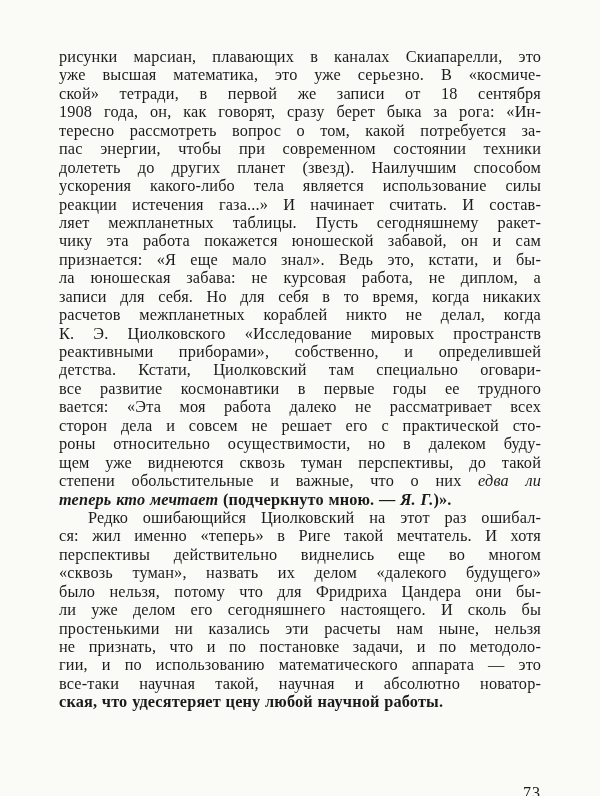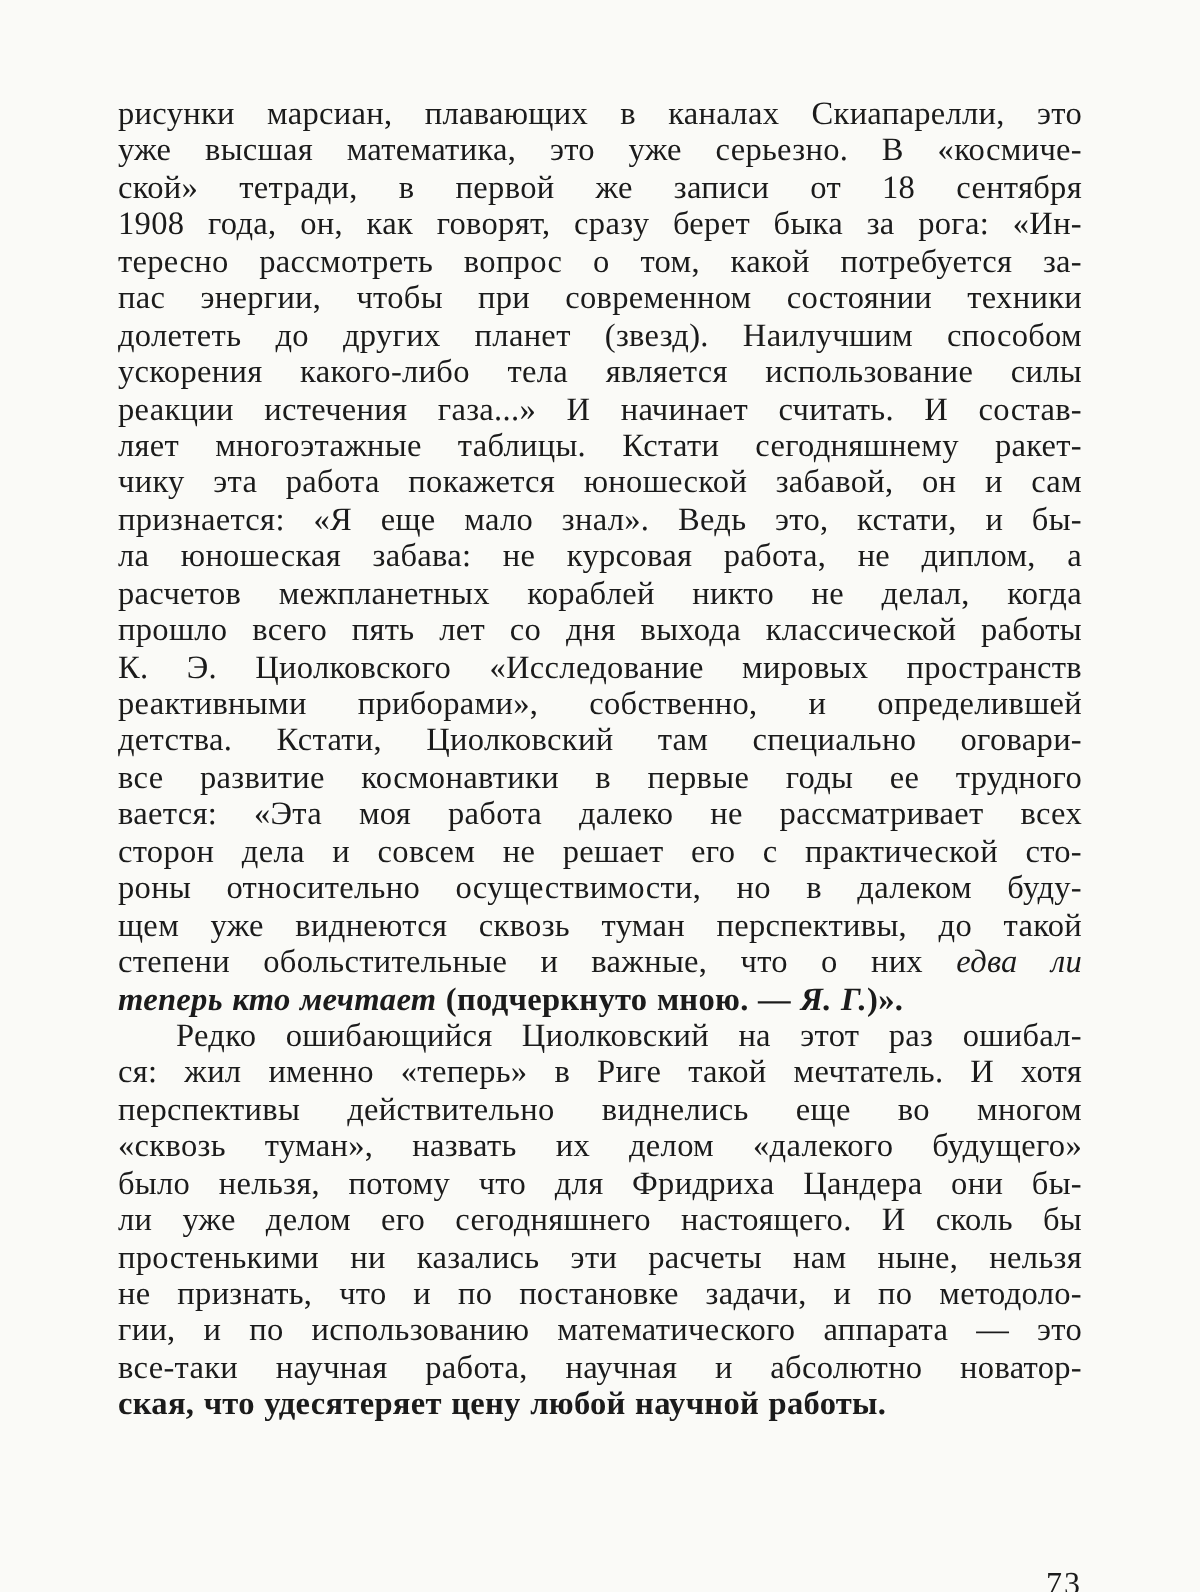--- a/index.html
+++ b/index.html
@@ -63,26 +63,26 @@
       <div class="paragraph">
         <div class="line"><span>рисунки марсиан, плавающих в каналах Скиапарелли, это</span></div>
         <div class="line"><span>уже высшая математика, это уже серьезно. В «космиче-</span></div>
         <div class="line"><span>ской» тетради, в первой же записи от 18 сентября</span></div>
         <div class="line"><span>1908 года, он, как говорят, сразу берет быка за рога: «Ин-</span></div>
         <div class="line"><span>тересно рассмотреть вопрос о том, какой потребуется за-</span></div>
         <div class="line"><span>пас энергии, чтобы при современном состоянии техники</span></div>
         <div class="line"><span>долететь до других планет (звезд). Наилучшим способом</span></div>
         <div class="line"><span>ускорения какого-либо тела является использование силы</span></div>
         <div class="line"><span>реакции истечения газа...» И начинает считать. И состав-</span></div>
-        <div class="line"><span>ляет многоэтажные таблицы. Кстати сегодняшнему ракет-</span></div>
+        <div class="line"><span>ляет межпланетных таблицы. Пусть сегодняшнему ракет-</span></div>
         <div class="line"><span>чику эта работа покажется юношеской забавой, он и сам</span></div>
         <div class="line"><span>признается: «Я еще мало знал». Ведь это, кстати, и бы-</span></div>
         <div class="line"><span>ла юношеская забава: не курсовая работа, не диплом, а</span></div>
+        <div class="line"><span>записи для себя. Но для себя в то время, когда никаких</span></div>
         <div class="line"><span>расчетов межпланетных кораблей никто не делал, когда</span></div>
-        <div class="line"><span>прошло всего пять лет со дня выхода классической работы</span></div>
         <div class="line"><span>К. Э. Циолковского «Исследование мировых пространств</span></div>
         <div class="line"><span>реактивными приборами», собственно, и определившей</span></div>
         <div class="line"><span>детства. Кстати, Циолковский там специально оговари-</span></div>
         <div class="line"><span>все развитие космонавтики в первые годы ее трудного</span></div>
         <div class="line"><span>вается: «Эта моя работа далеко не рассматривает всех</span></div>
         <div class="line"><span>сторон дела и совсем не решает его с практической сто-</span></div>
         <div class="line"><span>роны относительно осуществимости, но в далеком буду-</span></div>
         <div class="line"><span>щем уже виднеются сквозь туман перспективы, до такой</span></div>
         <div class="line"><span>степени обольстительные и важные, что о них </span><span class="italic">едва ли</span></div>
         <div class="line last"><span class="italic">теперь кто мечтает</span><span> (подчеркнуто мною. — </span><span class="italic">Я. Г.</span><span>)».</span></div>
@@ -90,18 +90,18 @@
       <div class="paragraph">
         <div class="line indent"><span>Редко ошибающийся Циолковский на этот раз ошибал-</span></div>
         <div class="line"><span>ся: жил именно «теперь» в Риге такой мечтатель. И хотя</span></div>
         <div class="line"><span>перспективы действительно виднелись еще во многом</span></div>
         <div class="line"><span>«сквозь туман», назвать их делом «далекого будущего»</span></div>
         <div class="line"><span>было нельзя, потому что для Фридриха Цандера они бы-</span></div>
         <div class="line"><span>ли уже делом его сегодняшнего настоящего. И сколь бы</span></div>
         <div class="line"><span>простенькими ни казались эти расчеты нам ныне, нельзя</span></div>
         <div class="line"><span>не признать, что и по постановке задачи, и по методоло-</span></div>
         <div class="line"><span>гии, и по использованию математического аппарата — это</span></div>
-        <div class="line"><span>все-таки научная работа, научная и абсолютно новатор-</span></div>
+        <div class="line"><span>все-таки научная такой, научная и абсолютно новатор-</span></div>
         <div class="line last"><span>ская, что удесятеряет цену любой научной работы.</span></div>
       </div>
     </div>
   <div class="page-number">73</div>
 </div>
 
 </body></html>

